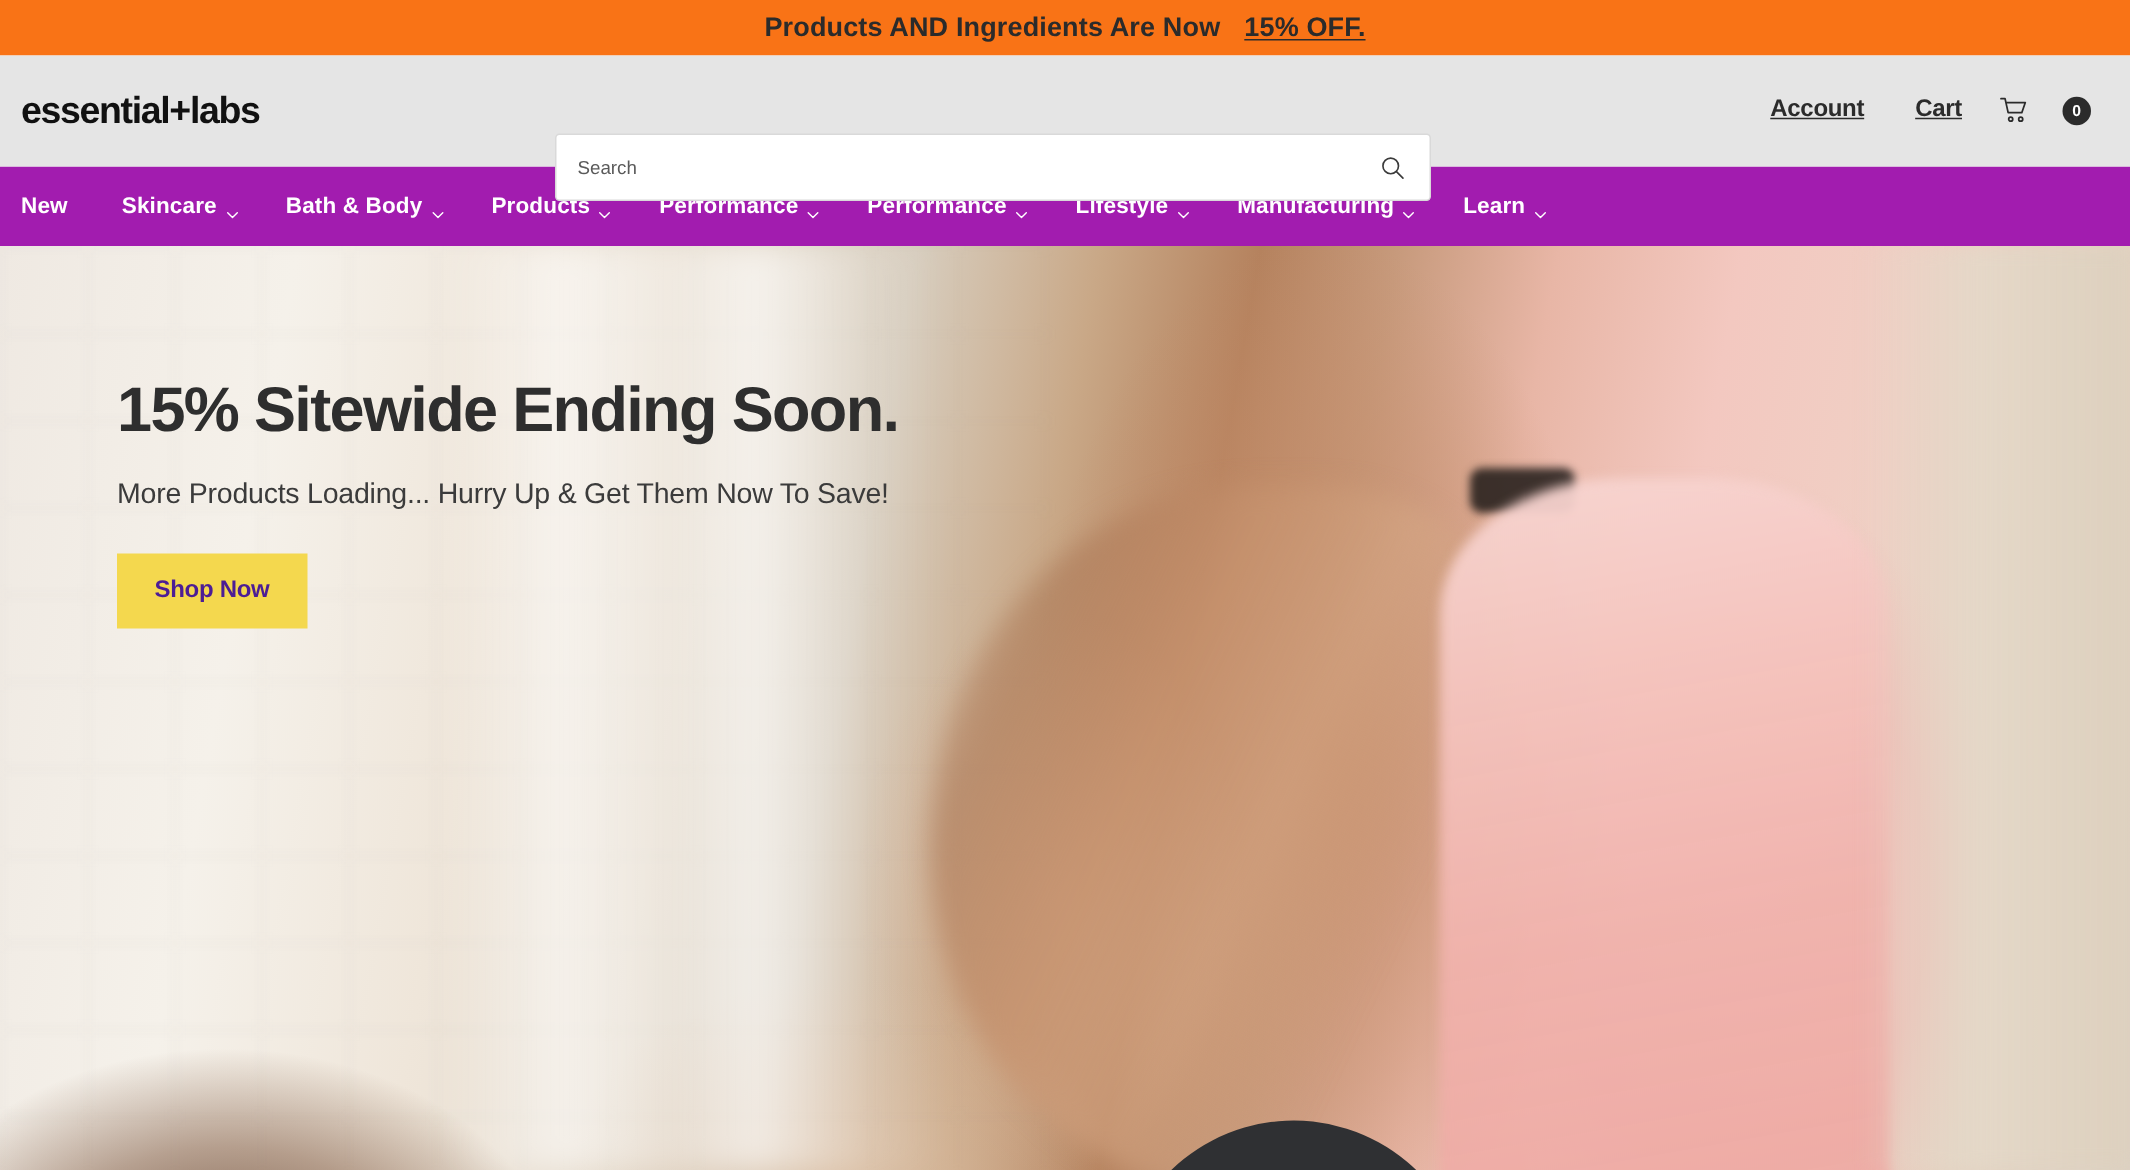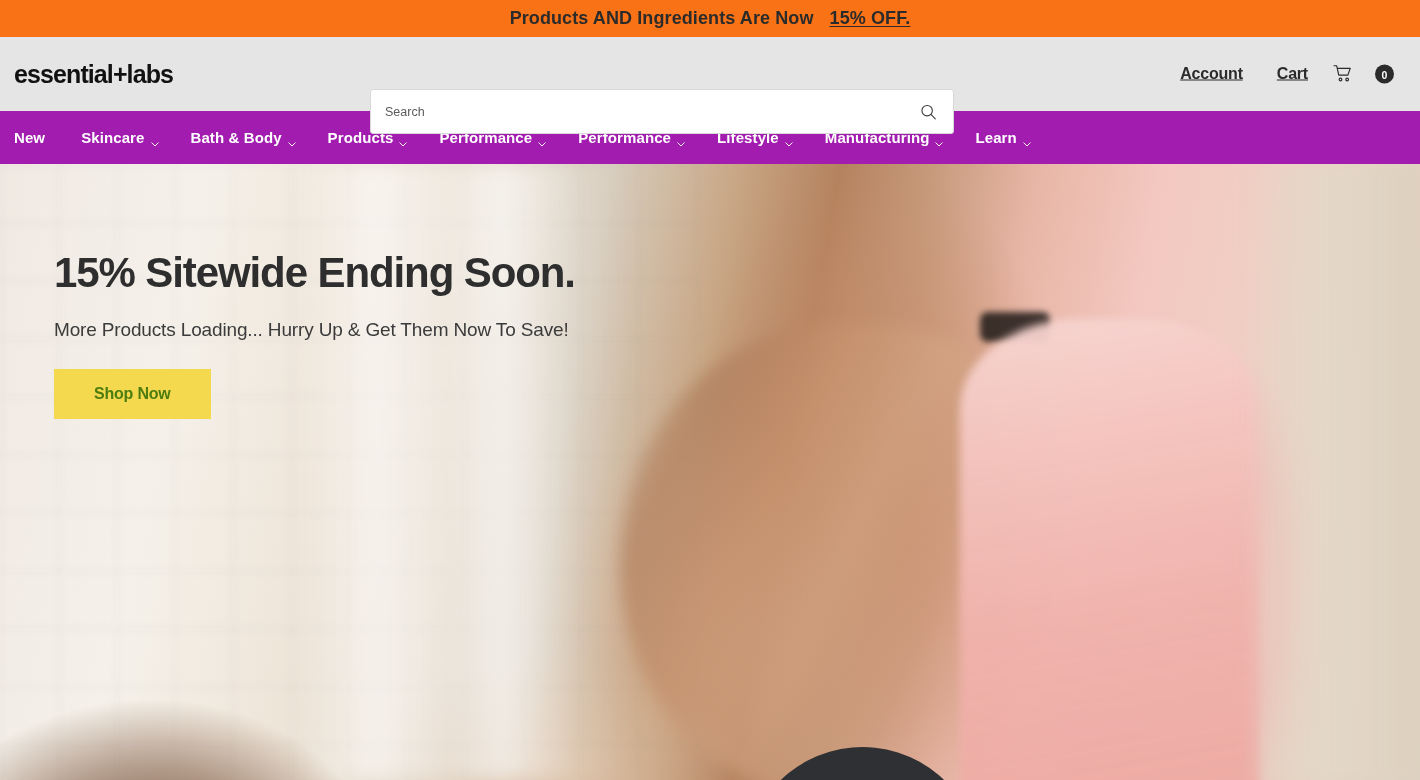--- a/index.html
+++ b/index.html
@@ -239,21 +239,21 @@
   .hero-wall-right {
     position: absolute;
     right: 0; top: 0;
     width: 180px; height: 616px;
     background: linear-gradient(90deg, rgba(232,222,208,0) 0%, rgba(228,216,200,0.9) 45%, rgba(221,208,190,1) 100%);
     filter: blur(6px);
   }
 
   .hero-content {
     position: absolute;
-    left: 54px;
+    left: 78px;
     top: 86px;
     z-index: 5;
   }
   .hero-title {
     font-size: 42px;
     font-weight: 800;
     color: #2e2e2e;
     letter-spacing: -1.1px;
     line-height: 1.1;
     white-space: nowrap;
@@ -263,25 +263,25 @@
     font-size: 19px;
     font-weight: 400;
     color: #3b3b3b;
     letter-spacing: -0.15px;
     white-space: nowrap;
   }
   .hero-btn {
     margin-top: 28px;
     display: inline-block;
     background: #f4d84e;
-    color: #4d7c0f;
+    color: #4c1d95;
     font-size: 16px;
     font-weight: 600;
     letter-spacing: -0.2px;
-    padding: 16px 40px;
+    padding: 16px 25px;
     border: none;
     cursor: pointer;
     font-family: "Liberation Sans", sans-serif;
   }
 
   
   .sticker {
     position: absolute;
     left: 745px;
     top: 583px;

